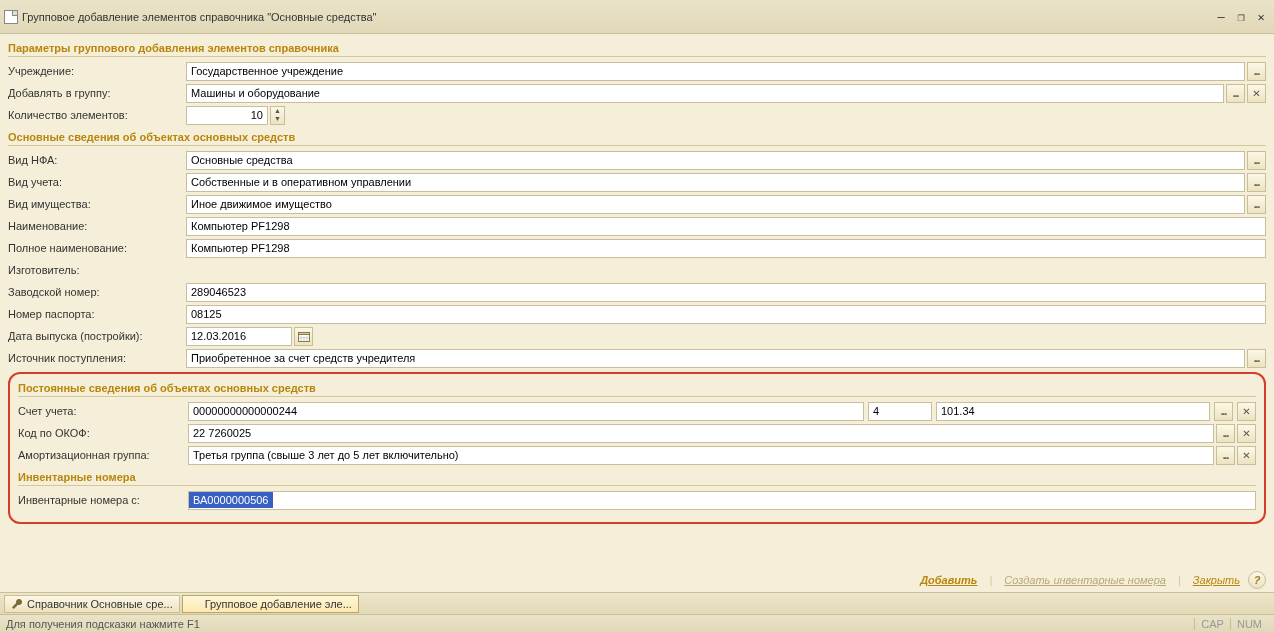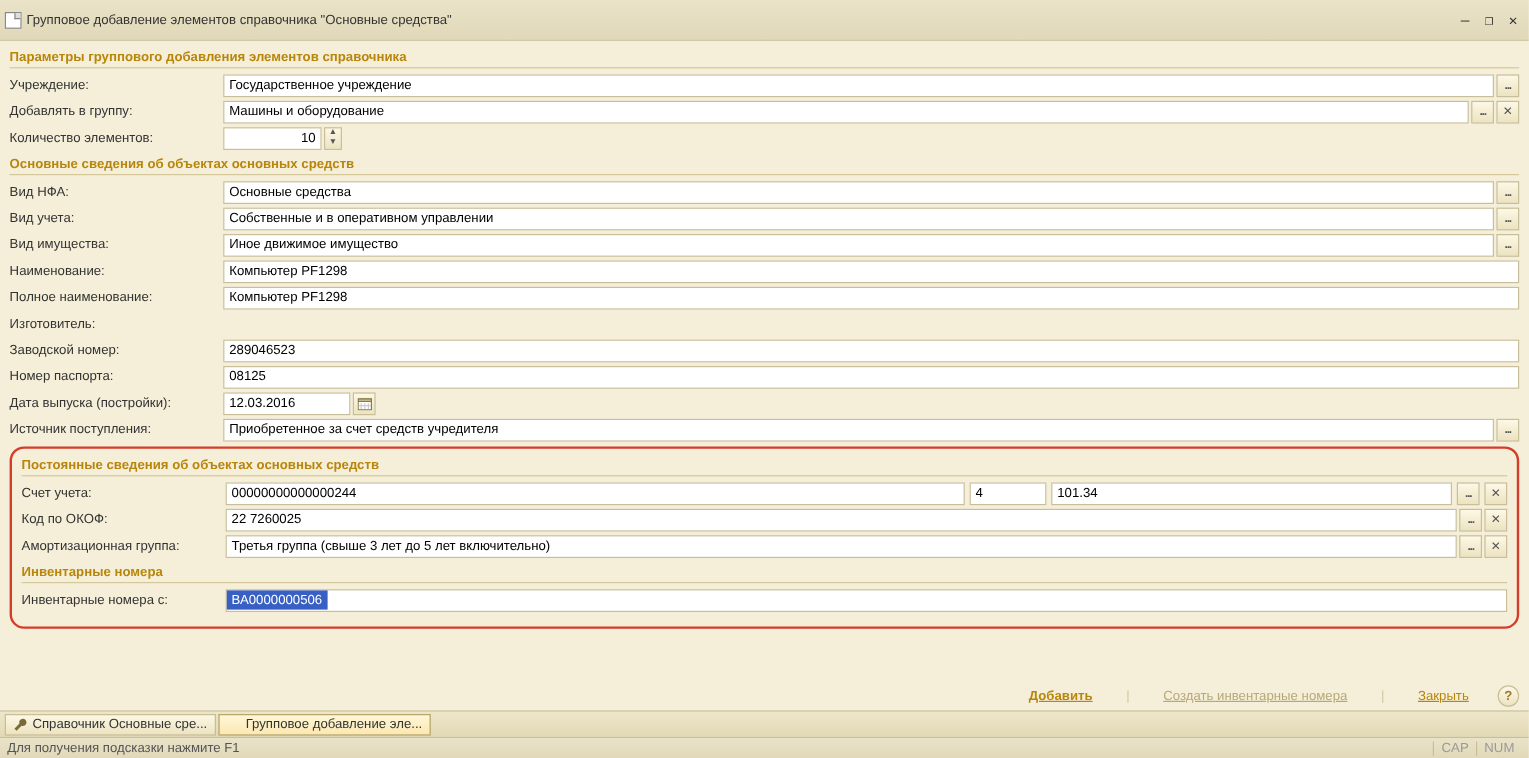--- a/index.html
+++ b/index.html
@@ -20,36 +20,36 @@
 .ellipsis-btn { width: 19px; font-weight: bold; letter-spacing: -1px; }
 .clear-btn { width: 19px; }
 .spinner-btn { width: 15px; flex-direction: column; line-height: 6px; font-size: 7px; }
 .spinner-btn .up, .spinner-btn .down { flex: 1; display: flex; align-items: center; justify-content: center; }
 .cal-btn { width: 19px; }
 .cal-icon { width: 12px; height: 11px; display: block; }
 .num-input { width: 82px; text-align: right; }
 .date-input { width: 106px; }
 .highlighted-section { border: 2px solid #d43d2a; border-radius: 12px; padding: 6px 8px 10px 8px; margin-top: 4px; background: #f5efd9; }
 .inv-input-selected { background: #3860c4; color: #fff; }
-.bottom-bar { position: absolute; bottom: 40px; left: 0; right: 0; height: 24px; background: #f5efd9; display: flex; align-items: center; justify-content: flex-end; padding: 0 8px; gap: 24px; }
+.bottom-bar { position: absolute; bottom: 40px; left: 0; right: 0; height: 24px; background: #f5efd9; display: flex; align-items: center; justify-content: flex-end; padding: 0 8px; gap: 8px; font-style: italic; }
 .link-btn { color: #b8860b; text-decoration: underline; font-size: 11px; cursor: pointer; }
 .link-btn.bold { font-weight: bold; }
 .link-btn.disabled { color: #b8a878; }
 .help-btn { width: 18px; height: 18px; border: 1px solid #c8bf9a; border-radius: 9px; background: linear-gradient(#fdf8e6, #ece3c0); display: flex; align-items: center; justify-content: center; font-size: 11px; font-weight: bold; color: #9a7a30; cursor: pointer; }
 .taskbar { position: absolute; bottom: 18px; left: 0; right: 0; height: 22px; background: linear-gradient(#ede6c9, #e2d9b5); border-top: 1px solid #c8bf9a; display: flex; align-items: center; padding: 0 4px; gap: 2px; margin-top: 42px; }
 .task-btn { height: 18px; border: 1px solid #c8bf9a; background: linear-gradient(#fdf8e6, #ece3c0); display: flex; align-items: center; padding: 0 6px; font-size: 11px; gap: 4px; cursor: pointer; }
 .task-btn.active { background: linear-gradient(#fff7d9, #fce8b0); border-color: #b8a56a; }
 .task-icon { width: 12px; height: 12px; display: inline-block; }
 .statusbar { position: absolute; bottom: 0; left: 0; right: 0; height: 18px; background: linear-gradient(#eae3c8, #e0d8b8); border-top: 1px solid #c8bf9a; display: flex; align-items: center; padding: 0 6px; font-size: 11px; color: #555; }
 .statusbar .spacer { flex: 1; }
 .statusbar .ind { padding: 0 6px; border-left: 1px solid #c8bf9a; color: #999; }
 .divider { margin: 0 4px; color: #d4c89a; }
 .account-row .form-input-wrap { gap: 4px; }
 .account-sub { width: 64px; flex: none; }
-.account-code { width: 334px; flex: none; }
+.account-code { width: 274px; flex: none; }
 </style>
 </head>
 <body>
 
 <div class="titlebar">
   <span class="doc-icon"></span>
   <span class="title">Групповое добавление элементов справочника "Основные средства"</span>
   <div class="win-btns">
     <span class="win-btn">—</span>
     <span class="win-btn">❐</span>

